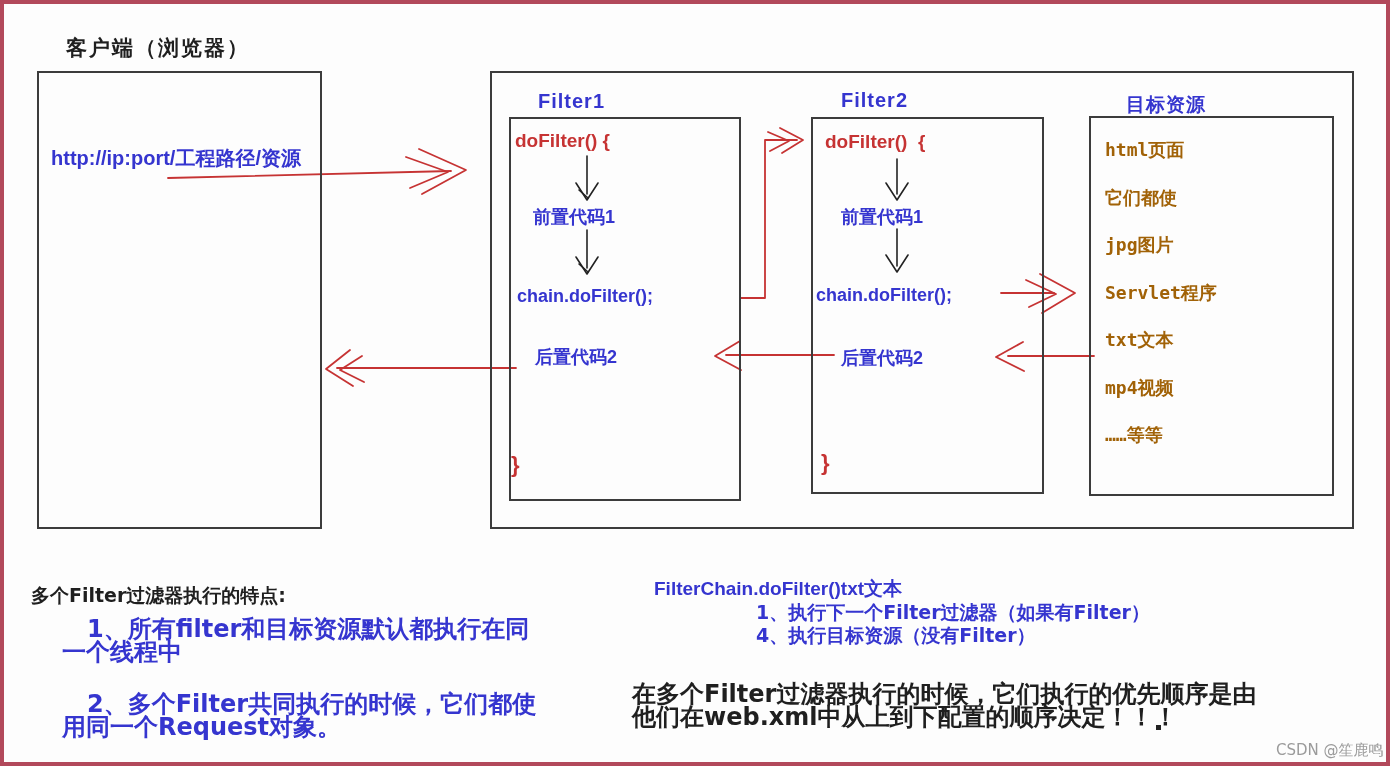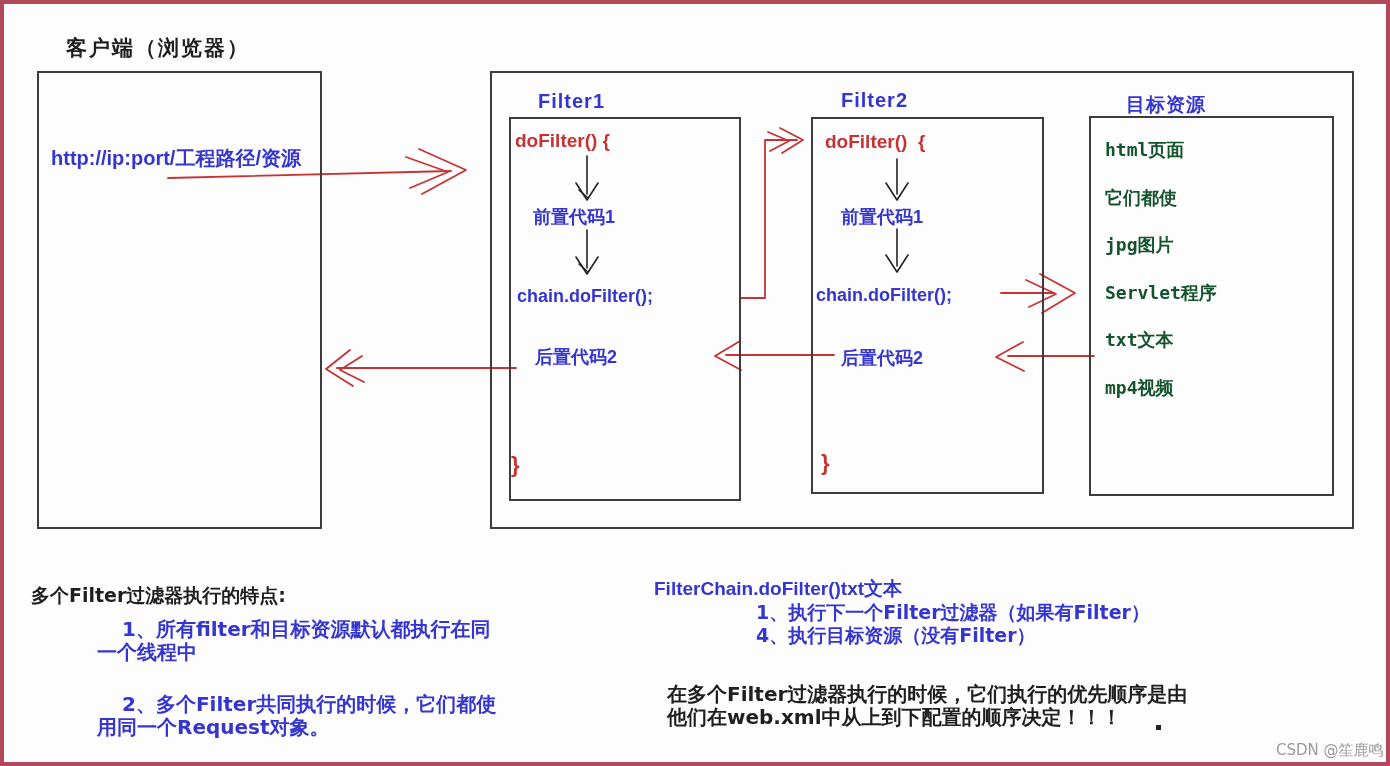--- a/index.html
+++ b/index.html
@@ -34,26 +34,26 @@
     font-family:Liberation Sans, sans-serif;
     font-weight:700;
   }
   .hlabel{
     font-size:21px;font-weight:600;letter-spacing:2px;color:var(--ink-black);
   }
   .ftitle{
     font-size:20px;font-weight:700;color:var(--ink-blue);letter-spacing:1px;
   }
   .target-item{
-    font-size:18px;font-weight:600;color:#14532d;
+    font-size:18px;font-weight:600;color:#a16207;
     line-height:47.5px;white-space:pre;
     font-family:"DejaVu Sans Mono","Liberation Sans",sans-serif;
   }
   .note{
-    font-size:20px;line-height:22.5px;white-space:pre-line;font-weight:600;margin-left:35px;
+    font-size:24px;line-height:22.5px;white-space:pre-line;font-weight:600;
   }
   .indent1{text-indent:25px;}
   svg.overlay{position:absolute;left:0;top:0;pointer-events:none;}
   svg .r{stroke:var(--ink-red);stroke-width:1.8;fill:none;stroke-linecap:round;stroke-linejoin:round;}
   svg .b{stroke:#222;stroke-width:1.6;fill:none;stroke-linecap:round;stroke-linejoin:round;}
 </style>
 </head>
 <body>
 
 <div class="canvas">
@@ -139,20 +139,21 @@
   <div class="abs code red" style="left:817px;top:446px;font-size:22px;">}</div>
 
   <div class="abs ftitle" style="left:1122px;top:88px;font-size:19px;">目标资源</div>
   <div class="box" style="left:1085px;top:112px;width:245px;height:380px;padding:8px 0 0 14px;">
     <div class="target-item">html页面</div>
     <div class="target-item">它们都使</div>
     <div class="target-item">jpg图片</div>
     <div class="target-item">Servlet程序</div>
     <div class="target-item">txt文本</div>
     <div class="target-item">mp4视频</div>
+    <div class="target-item">……等等</div>
   </div>
 
   <div class="abs black" style="left:27px;top:579px;font-size:19px;font-weight:600;">多个Filter过滤器执行的特点:</div>
   <div class="note blue indent1" style="position:absolute;left:58px;top:614px;width:490px;">1、所有filter和目标资源默认都执行在同
 一个线程中</div>
   <div class="note blue indent1" style="position:absolute;left:58px;top:689px;width:490px;">2、多个Filter共同执行的时候，它们都使
 用同一个Request对象。</div>
 
   <div class="abs code blue" style="left:650px;top:572px;font-size:19px;">FilterChain.doFilter()txt文本</div>
   <div class="abs blue" style="left:752px;top:596px;font-size:19px;font-weight:600;">1、执行下一个Filter过滤器（如果有Filter）</div>

